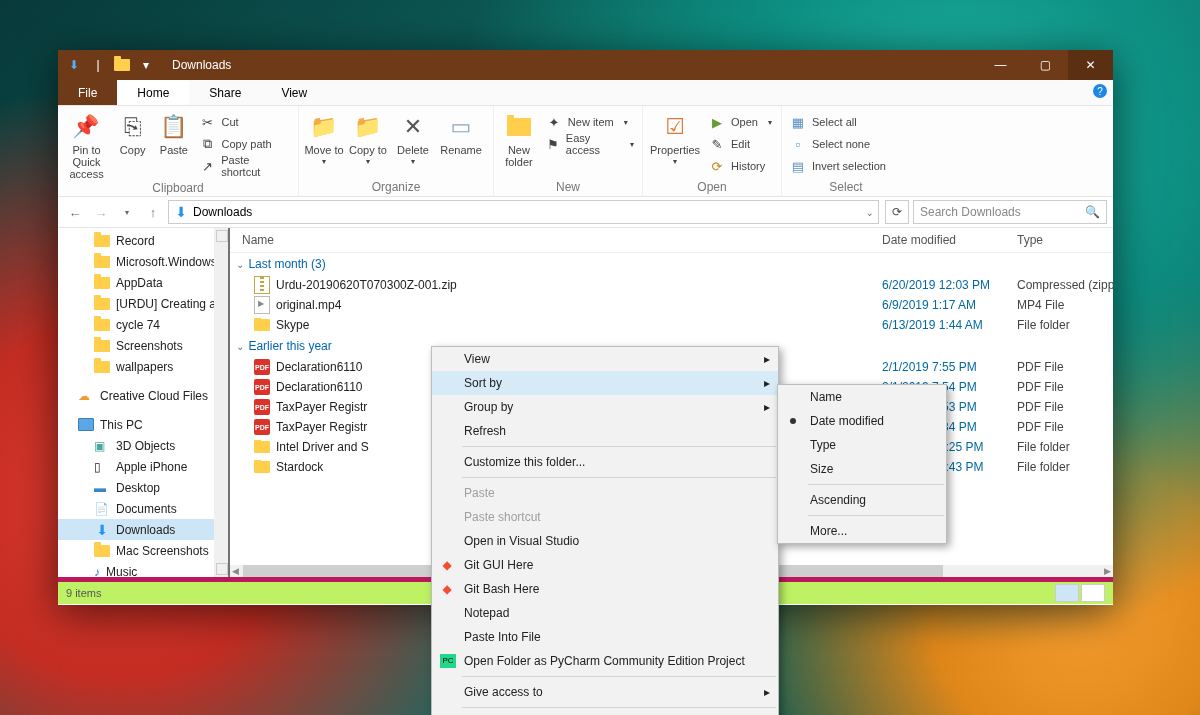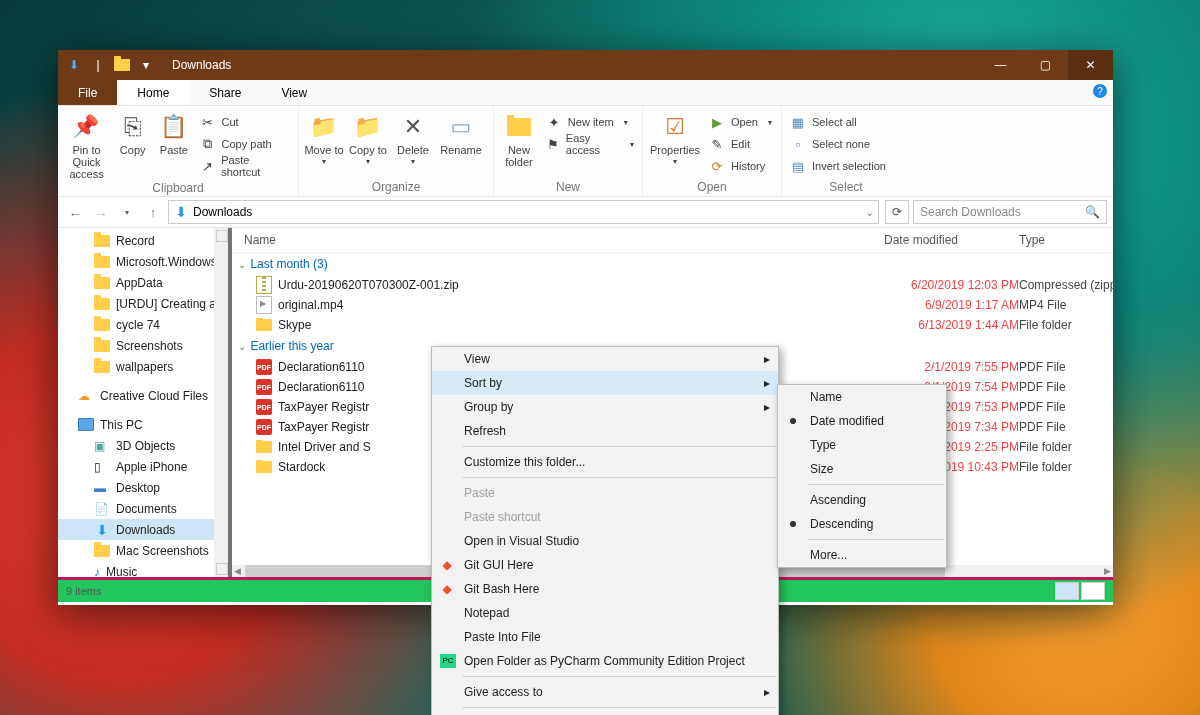--- a/index.html
+++ b/index.html
@@ -33,46 +33,46 @@
   .bigbtn .glyph{width:30px;height:30px;display:flex;align-items:center;justify-content:center;font-size:22px;}
   .stack{display:flex;flex-direction:column;gap:2px;padding-top:4px;font-size:11px;color:#444;}
   .stack .row{display:flex;align-items:center;gap:6px;height:20px;padding:0 4px;}
   .miniicon{width:16px;height:16px;display:flex;align-items:center;justify-content:center;font-size:13px;}
   .addr{height:30px;display:flex;align-items:center;gap:4px;padding:0 6px;border-bottom:1px solid #e5e5e5;}
   .navbtn{width:22px;height:22px;color:#666;display:flex;align-items:center;justify-content:center;font-size:13px;}
   .addrbox{flex:1;height:22px;border:1px solid #ccc;display:flex;align-items:center;padding:0 4px;gap:4px;}
   .refbtn{width:22px;height:22px;border:1px solid #ccc;display:flex;align-items:center;justify-content:center;color:#555;margin-left:2px;}
   .searchbox{width:180px;height:22px;border:1px solid #ccc;display:flex;align-items:center;padding:0 6px;color:#888;gap:6px;}
   .content{display:flex;height:349px;}
-  .tree{width:170px;border-right:4px solid #737373;overflow:hidden;padding-top:2px;position:relative;}
+  .tree{width:170px;border-right:2px solid #737373;overflow:hidden;padding-top:2px;position:relative;}
   .tree::-webkit-scrollbar{width:8px;}
   .tnode{display:flex;align-items:center;height:21px;padding-left:20px;gap:6px;font-size:12px;color:#222;white-space:nowrap;overflow:hidden;}
   .tnode.sel{background:#cde6f7;}
   .tnode.sub{padding-left:36px;}
   .folder-ico{width:16px;height:12px;background:#ffcf4b;border-radius:1px;position:relative;flex:none;}
   .folder-ico::before{content:"";position:absolute;top:-3px;left:0;width:7px;height:3px;background:#ffcf4b;border-radius:1px 1px 0 0;}
   .pc-ico{width:14px;height:11px;background:#5ba7e6;border:1px solid #3d7fb5;border-radius:1px;flex:none;}
   .dl-ico{color:#2196f3;font-size:14px;flex:none;width:16px;text-align:center;}
   .list{flex:1;display:flex;flex-direction:column;overflow:hidden;}
   .columns{display:flex;height:24px;border-bottom:1px solid #eee;align-items:center;color:#555;font-size:12px;}
   .col-name{width:640px;padding-left:12px;}
   .col-date{width:135px;}
   .col-type{flex:1;}
   .rows{flex:1;overflow:hidden;position:relative;}
   .grp-header{display:flex;align-items:center;height:22px;color:#0066b3;font-size:12px;padding-left:6px;gap:4px;}
   .frow{display:flex;align-items:center;height:20px;font-size:12px;color:#222;}
   .frow .n{width:628px;display:flex;align-items:center;gap:6px;padding-left:24px;white-space:nowrap;overflow:hidden;}
-  .frow .d{width:135px;color:#ef4444;text-align:right;}
+  .frow .d{width:135px;color:#0369a1;}
   .frow .t{flex:1;color:#444;white-space:nowrap;overflow:hidden;}
   .pdf-ico{width:16px;height:16px;background:#d9332a;color:#fff;font-size:7px;font-weight:bold;display:flex;align-items:center;justify-content:center;border-radius:2px;flex:none;}
   .zip-ico{width:14px;height:16px;background:#fff;border:1px solid #c0a84a;position:relative;flex:none;}
   .zip-ico::after{content:"";position:absolute;left:5px;top:0;width:4px;height:100%;background:repeating-linear-gradient(#c0a84a 0 2px,#fff 2px 4px);}
   .vid-ico{width:14px;height:16px;background:#fff;border:1px solid #bbb;position:relative;flex:none;}
   .vid-ico::after{content:"▶";position:absolute;left:3px;top:2px;font-size:8px;color:#888;}
-  .statusbar{height:22px;border-top:3px solid #be185d;display:flex;align-items:center;padding:0 8px;font-size:11px;color:#555;background:#22c55e;}
+  .statusbar{height:22px;border-top:5px solid #be185d;display:flex;align-items:center;padding:0 8px;font-size:11px;color:#555;background:#bef264;}
   .viewbtns{margin-left:auto;display:flex;gap:2px;}
   .viewbtn{width:22px;height:16px;border:1px solid #ccc;background:#fff;}
   .viewbtn.sel{background:#cde6f7;}
   .hscroll{height:12px;background:#f0f0f0;display:flex;align-items:center;}
   .hscroll .thumb{height:12px;width:700px;margin-left:2px;background:#cfcfcf;}
   
   .menu{position:absolute;background:#f2f2f2;border:1px solid #bcbcbc;box-shadow:3px 3px 8px rgba(0,0,0,.35);font-size:12px;}
   .mitem{height:24px;display:flex;align-items:center;padding:0 30px 0 32px;position:relative;color:#222;white-space:nowrap;}
   .mitem.hover{background:#d6eaf8;}
   .mitem.disabled{color:#a0a0a0;}
@@ -504,21 +504,17 @@
     <div class="mitem">
       <span>Type</span>
     </div>
     <div class="mitem">
       <span>Size</span>
     </div>
     <div class="msep"></div>
     <div class="mitem">
       <span>Ascending</span>
     </div>
-    <div class="mitem">
-      <span class="radio"></span>
-      <span>Descending</span>
-    </div>
     <div class="msep"></div>
     <div class="mitem">
       <span>More...</span>
     </div>
   </div>
 
 </body></html>

